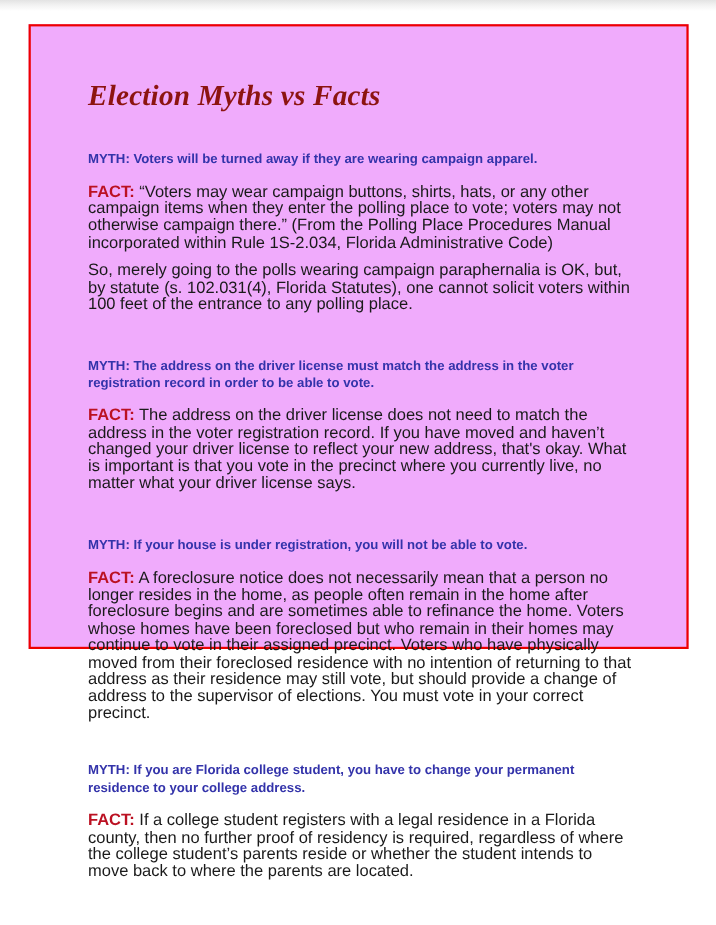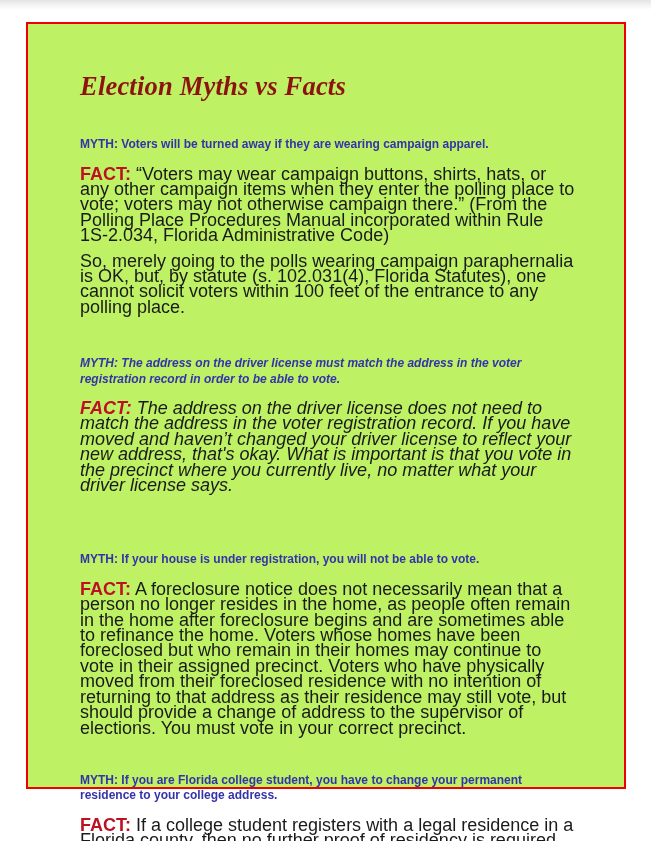--- a/index.html
+++ b/index.html
@@ -25,23 +25,23 @@
     height: 10px;
     background: linear-gradient(to bottom, #e3e3e3 0%, #f2f2f2 45%, #ffffff 100%);
     pointer-events: none;
   }
 
   .page {
     position: absolute;
     left: 26px;
     top: 22px;
     width: 600px;
-    height: 767px;
+    height: 568px;
     border: 2px solid #ee0000;
-    background: #bef264;
+    background: #f0abfc;
     box-sizing: border-box;
   }
 
   .content {
     position: absolute;
     left: 52px;
     top: 48px;
     width: 495px;
   }
 
@@ -67,37 +67,37 @@
     color: #3333aa;
     font-weight: bold;
     font-size: 12px;
     line-height: 15.4px;
     margin: 0 0 14px 0;
   }
 
   .fact,
   .note {
     color: #1a1a1a;
-    font-size: 18px;
+    font-size: 15px;
     line-height: 15.4px;
     margin: 0;
   }
 
   .fact-label {
     color: #bb1122;
     font-weight: bold;
   }
 
   .note {
     margin-top: 10px;
   }
 
   
   .block-1 { margin-bottom: 41px; }
-  .block-2 { margin-bottom: 59px; font-style: italic; }
+  .block-2 { margin-bottom: 41px; }
   .block-3 { margin-bottom: 37px; }
 </style>
 </head>
 <body>
 
 <div class="page-shade"></div>
 
 <div class="page">
   <div class="content">
 

